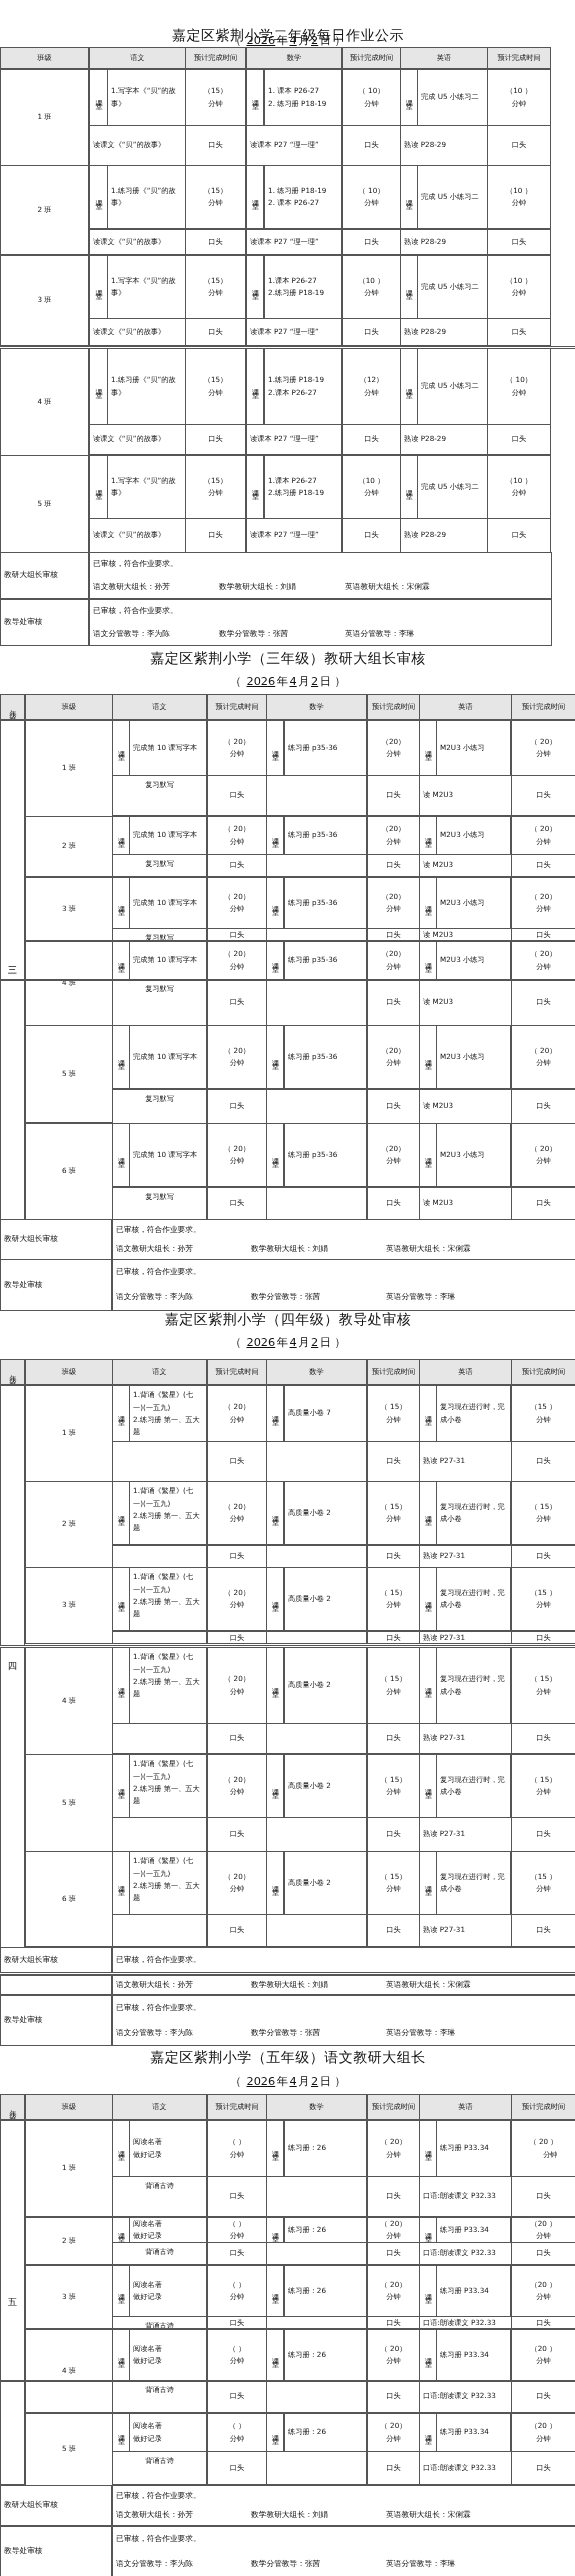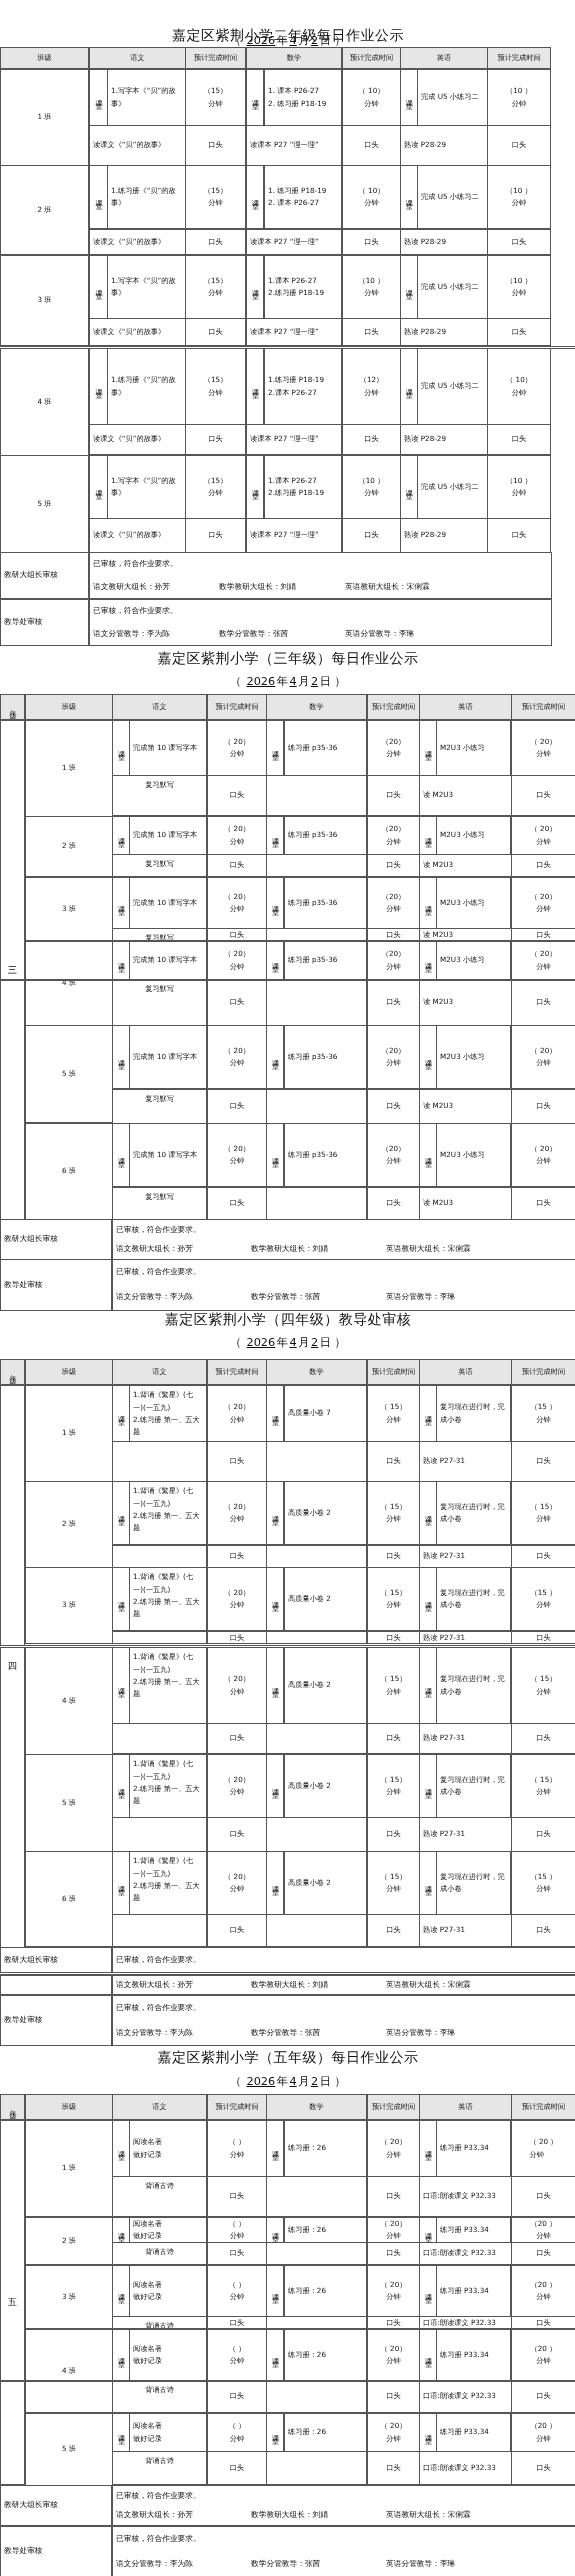--- a/index.html
+++ b/index.html
@@ -344,21 +344,21 @@
       <div>已审核，符合作业要求。</div>
       <div class="names"><span style="width: 126px;">语文教研大组长：孙芳</span><span style="width: 126px;">数学教研大组长：刘娟</span><span style="width: auto;">英语教研大组长：宋俐霖</span></div>
     </div>
     <div class="c review" style="left: 0px; top: 599px; width: 89px; height: 47px;">
       <span class="multi">教导处审核</span>
     </div>
     <div class="c review" style="left: 89px; top: 599px; width: 463px; height: 47px; flex-direction: column; align-items: flex-start; justify-content: space-around;">
       <div>已审核，符合作业要求。</div>
       <div class="names"><span style="width: 126px;">语文分管教导：李为陈</span><span style="width: 126px;">数学分管教导：张茜</span><span style="width: auto;">英语分管教导：李琳</span></div>
     </div>
-    <div class="title" style="top: 650px;">嘉定区紫荆小学（三年级）每日作业公示</div>
+    <div class="title" style="top: 650px;">嘉定区紫荆小学（三年级）教研大组长审核</div>
     <div class="date" style="top: 674px;"><span>（ </span><u>2026</u><span>年</span><u>4</u><span>月</span><u>2</u><span>日 ）</span></div>
     <div class="c hd" style="left: 0px; top: 694px; width: 25px; height: 26px;">
       <span class="multi vert">年级</span>
     </div>
     <div class="c hd" style="left: 25px; top: 694px; width: 88px; height: 26px;">
       <span class="multi">班级</span>
     </div>
     <div class="c hd" style="left: 112px; top: 694px; width: 95px; height: 26px;">
       <span class="multi">语文</span>
     </div>
@@ -1128,21 +1128,21 @@
       <span style="display: inline-block; width: 135px;">数学教研大组长：刘娟</span>
       <span style="display: inline-block; width: auto;">英语教研大组长：宋俐霖</span>
     </div>
     <div class="c review" style="left: 0px; top: 1995px; width: 112px; height: 51px;">
       <span class="multi">教导处审核</span>
     </div>
     <div class="c review" style="left: 112px; top: 1995px; width: 465px; height: 51px; flex-direction: column; align-items: flex-start; justify-content: space-around;">
       <div>已审核，符合作业要求。</div>
       <div class="names"><span style="width: 135px;">语文分管教导：李为陈</span><span style="width: 135px;">数学分管教导：张茜</span><span style="width: auto;">英语分管教导：李琳</span></div>
     </div>
-    <div class="title" style="top: 2049px;">嘉定区紫荆小学（五年级）每日作业公示</div>
+    <div class="title" style="top: 2049px;">嘉定区紫荆小学（五年级）语文教研大组长</div>
     <div class="date" style="top: 2074px;"><span>（ </span><u>2026</u><span>年</span><u>4</u><span>月</span><u>2</u><span>日 ）</span></div>
     <div class="c hd" style="left: 0px; top: 2094px; width: 25px; height: 26px;">
       <span class="multi vert">年级</span>
     </div>
     <div class="c hd" style="left: 25px; top: 2094px; width: 88px; height: 26px;">
       <span class="multi">班级</span>
     </div>
     <div class="c hd" style="left: 112px; top: 2094px; width: 95px; height: 26px;">
       <span class="multi">语文</span>
     </div>
@@ -1192,21 +1192,21 @@
         <div>分钟</div>
       </div>
     </div>
     <div class="c sub ctr" style="left: 419px; top: 2120px; width: 18px; height: 57px;">
       <span class="multi vert">课堂</span>
     </div>
     <div class="c " style="left: 436px; top: 2120px; width: 75px; height: 57px;">
       <span class="multi">练习册 P33.34</span>
     </div>
     <div class="c ctr" style="left: 511px; top: 2120px; width: 65px; height: 57px;">
-      <div style="text-align: left;">
+      <div style="text-align: right;">
         <div>（ 20 ）</div>
         <div>分钟</div>
       </div>
     </div>
     <div class="c top ctr" style="left: 112px; top: 2176px; width: 95px; height: 41px;">
       <span class="multi">背诵古诗</span>
     </div>
     <div class="c ctr" style="left: 207px; top: 2176px; width: 60px; height: 41px;">
       <span class="multi">口头</span>
     </div>

